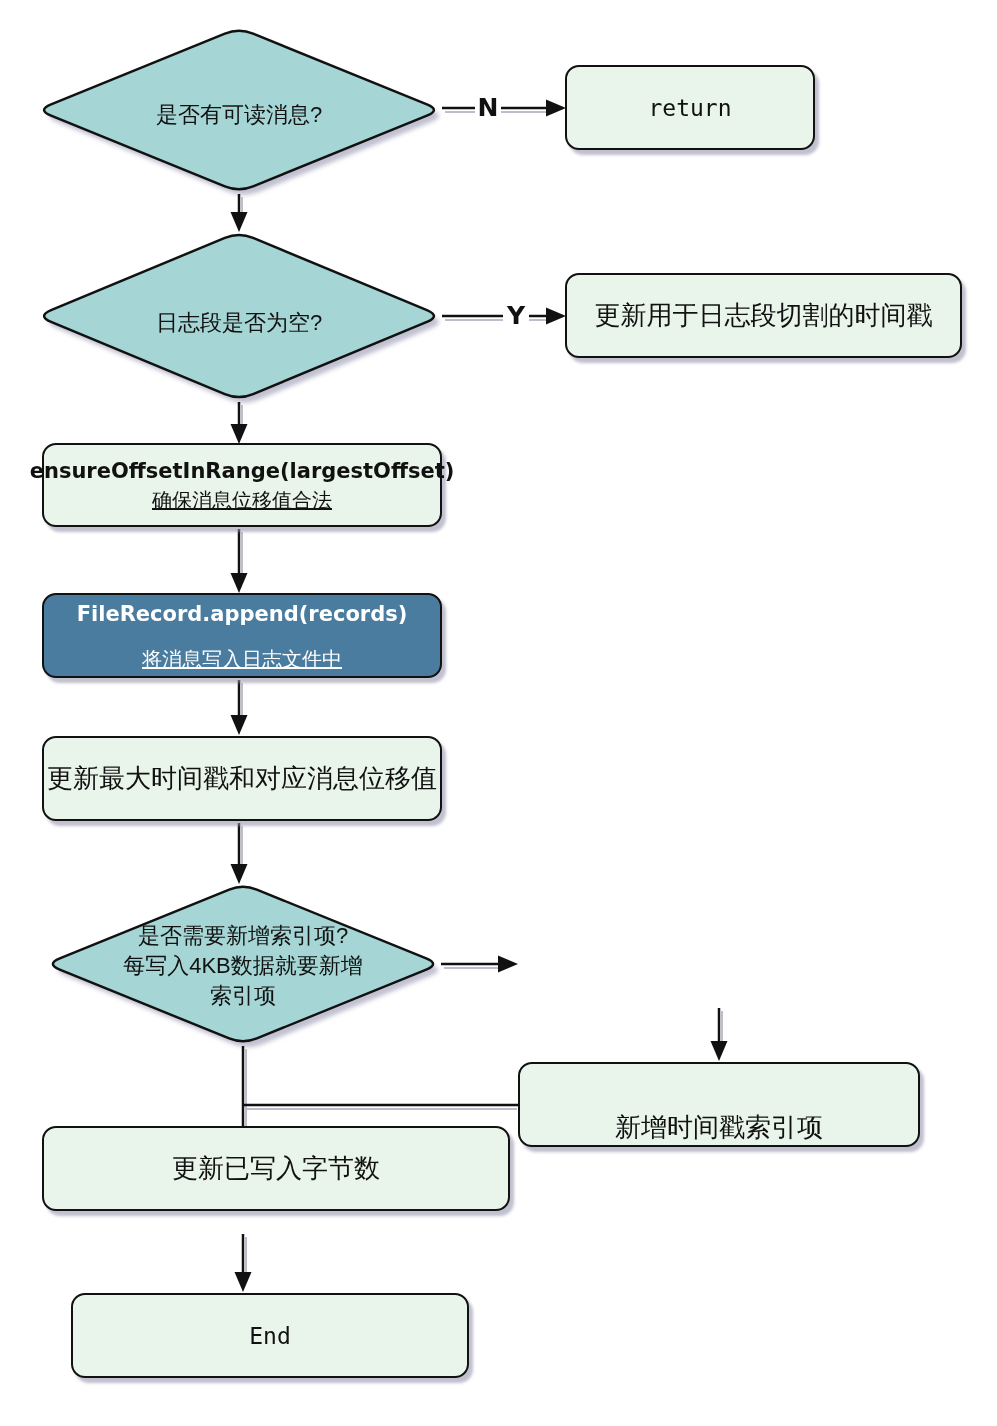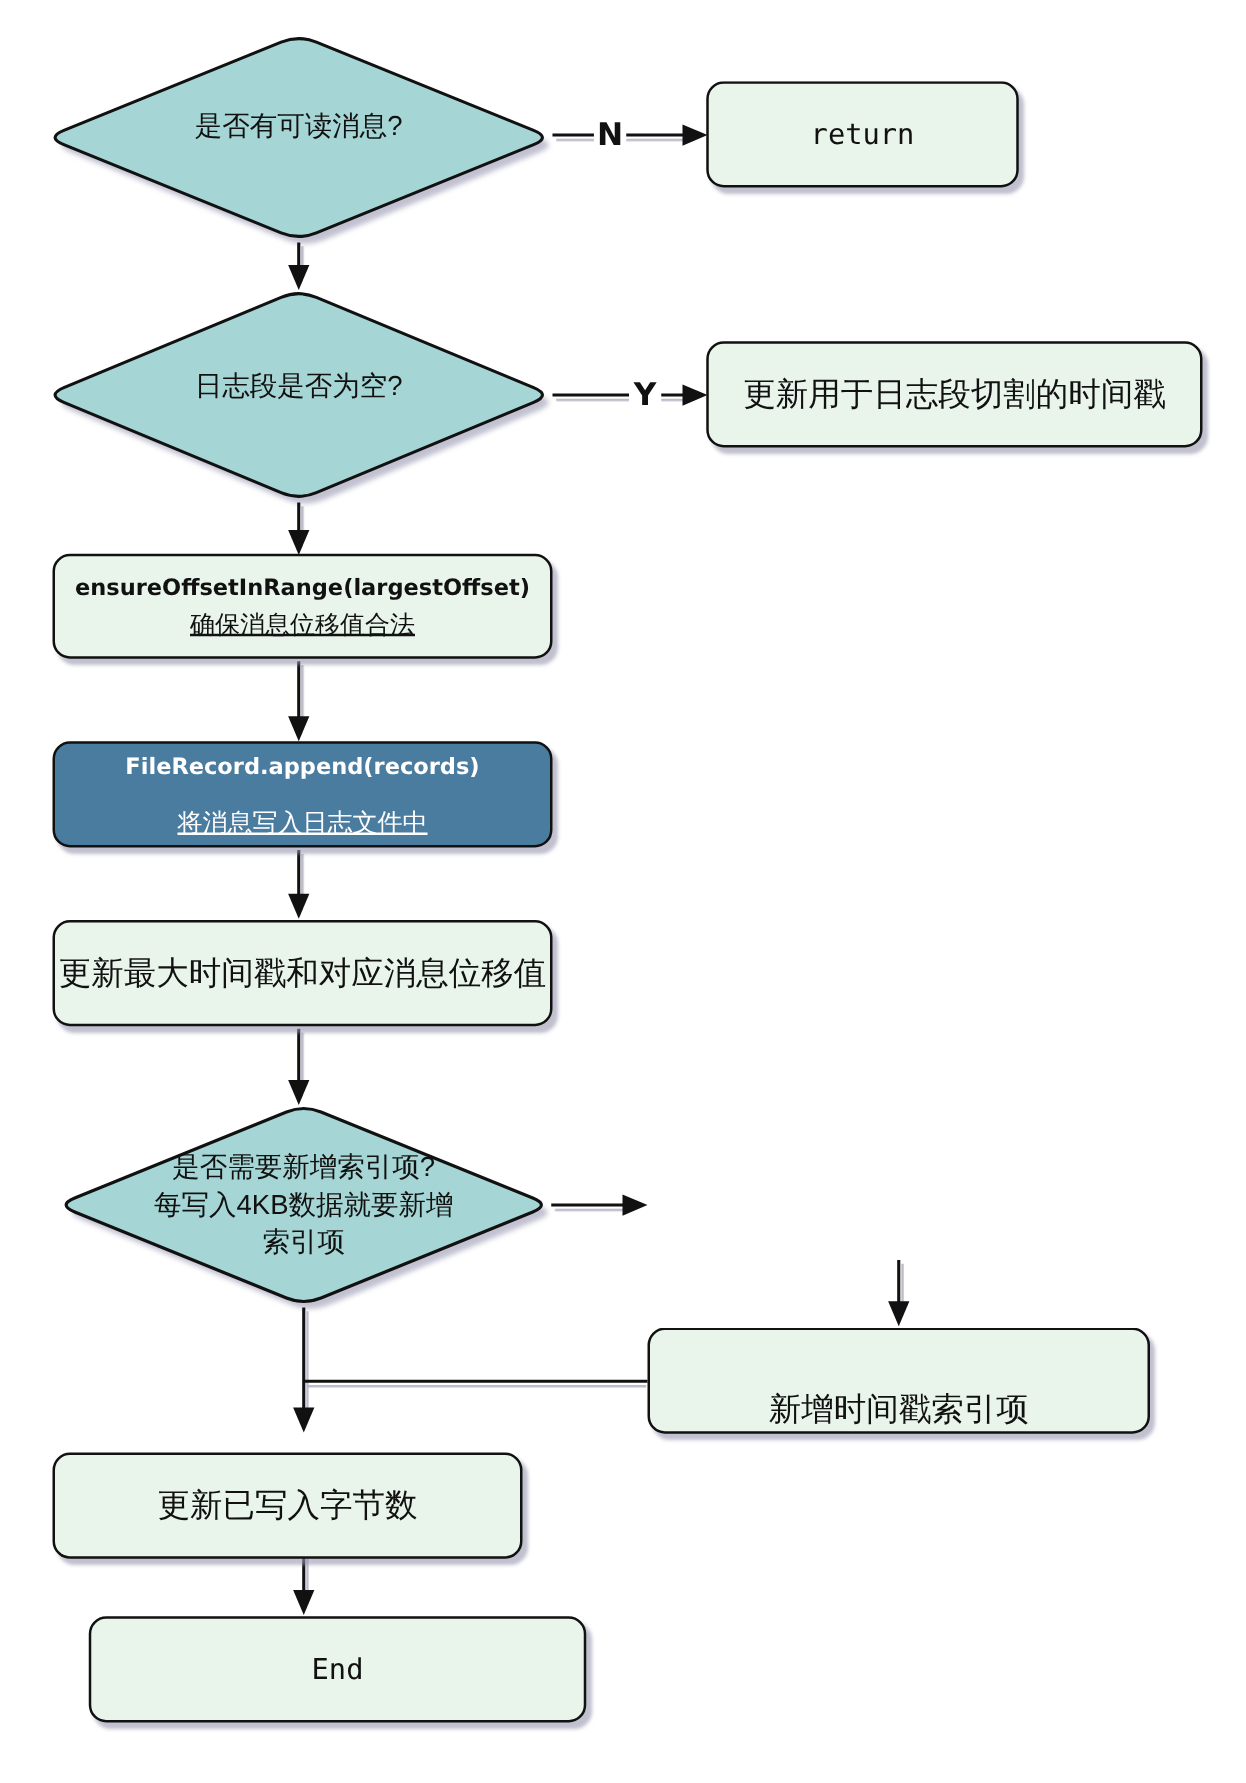--- a/index.html
+++ b/index.html
@@ -16,24 +16,24 @@
   .diamond-sh{fill:var(--shadow,#b0b0c4);opacity:.8;}
   .node{
     position:absolute;box-sizing:border-box;border:2.5px solid var(--outline,#111);
     border-radius:14px;display:flex;flex-direction:column;align-items:center;justify-content:center;
     text-align:center;box-shadow:4px 5px 3px rgba(150,150,175,.6);
   }
   .green{background:var(--process-fill,#e9f5ea);}
   .blue{background:var(--accent-fill,#4a7ca0);color:var(--accent-text,#fff);gap:16px;}
   .cjk{font-size:26px;}
   .mono{font-family:"DejaVu Sans Mono","Liberation Mono",monospace;font-size:23px;}
-  .code-title{font-family:"DejaVu Sans",sans-serif;font-weight:bold;font-size:18px;line-height:30px;}
+  .code-title{font-family:"DejaVu Sans",sans-serif;font-weight:bold;font-size:21px;line-height:30px;}
   .sub{font-size:20px;line-height:28px;text-decoration:underline;}
   .dlabel{
-    position:absolute;display:flex;flex-direction:column;align-items:center;justify-content:flex-start;
+    position:absolute;display:flex;flex-direction:column;align-items:center;justify-content:flex-end;
     text-align:center;font-size:22px;line-height:30px;
   }
   .edge-label{
     position:absolute;background:#fff;display:flex;align-items:center;justify-content:center;
     font-family:"DejaVu Sans",sans-serif;font-weight:bold;font-size:25px;
   }
 </style>
 </head>
 <body>
 
@@ -135,21 +135,21 @@
 
   <div class="node green cjk" style="left:42px;top:736px;width:400px;height:85px;">
     <span>更新最大时间戳和对应消息位移值</span>
   </div>
 
 
   <div class="node green cjk" style="left:518px;top:1062px;width:402px;height:85px;justify-content:flex-end;">
     <span>新增时间戳索引项</span>
   </div>
 
-  <div class="node green cjk" style="left:42px;top:1162px;width:376px;height:85px;">
+  <div class="node green cjk" style="left:42px;top:1126px;width:468px;height:85px;">
     <span>更新已写入字节数</span>
   </div>
 
   <div class="node green mono" style="left:42px;top:1293px;width:398px;height:85px;margin-left:29px;">
     <span>End</span>
   </div>
 
   <div class="edge-label" style="left:475px;top:87px;width:26px;height:40px;">
     <span>N</span>
   </div>

